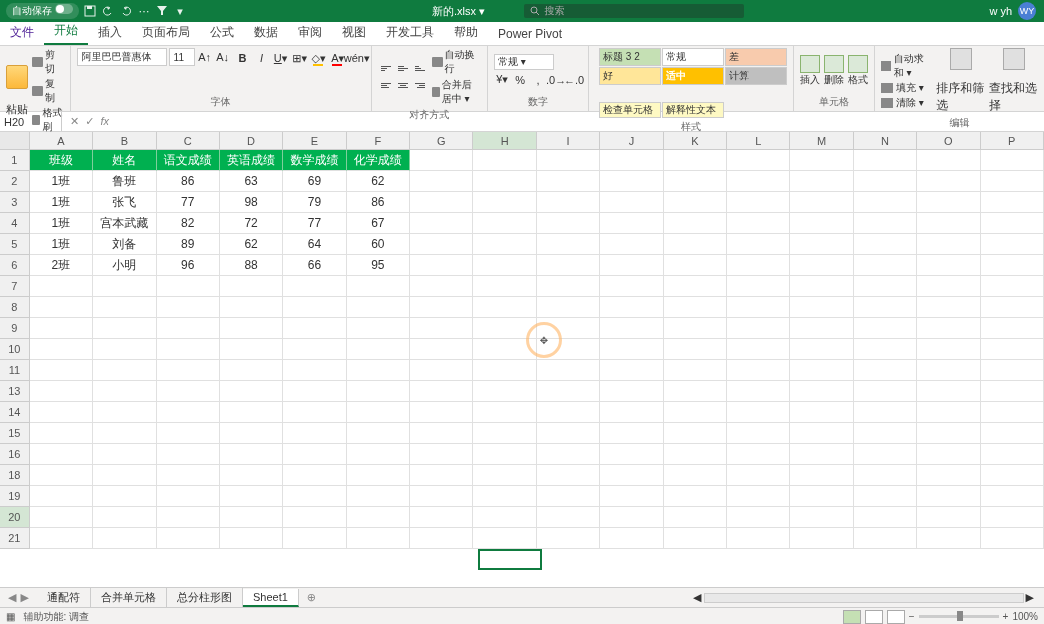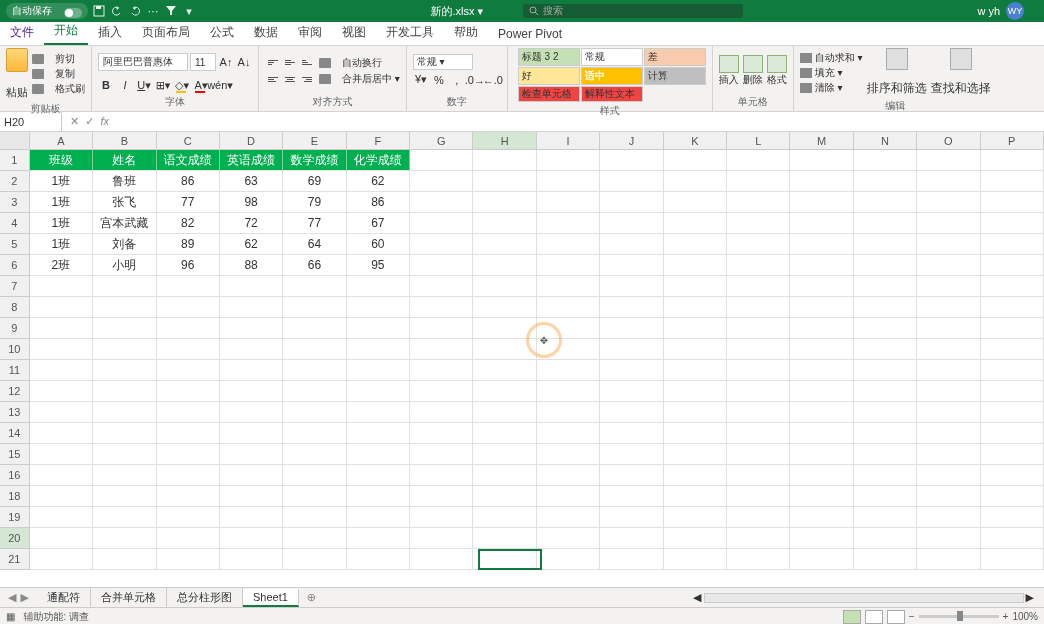--- a/index.html
+++ b/index.html
@@ -1,39 +1,39 @@
 <!DOCTYPE html>
 <html><head>
 <meta charset="utf-8">
 <style>
 *{margin:0;padding:0;box-sizing:border-box;font-family:"Microsoft YaHei",sans-serif;}
 body{background:#fff;font-size:11px;color:#333;overflow:hidden;width:1044px;height:624px;position:relative;}
 .titlebar{height:22px;background:#0f7b3f;display:flex;align-items:center;color:#fff;font-size:11px;}
 .tb-left{display:flex;align-items:center;gap:4px;padding-left:6px;}
-.tb-save{background:rgba(255,255,255,.15);border-radius:8px;padding:1px 6px;display:flex;align-items:flex-end;gap:12px;font-size:10px;}
+.tb-save{background:rgba(255,255,255,.15);border-radius:8px;padding:1px 6px;display:flex;align-items:flex-start;gap:3px;font-size:10px;}
 .toggle{width:18px;height:10px;background:rgba(255,255,255,.3);border-radius:5px;position:relative;}
 .toggle:after{content:"";position:absolute;width:8px;height:8px;background:#fff;border-radius:50%;top:1px;left:1px;}
 .tb-icon{width:14px;height:14px;display:flex;align-items:center;justify-content:center;opacity:.9;}
 .tb-center{flex:1;display:flex;align-items:center;justify-content:center;gap:40px;}
 .tb-filename{font-size:11px;}
 .tb-search{background:#165c35;width:220px;height:14px;border-radius:2px;display:flex;align-items:center;padding:0 6px;gap:4px;font-size:10px;color:#aaa;}
-.tb-right{display:flex;align-items:center;gap:6px;padding-right:20px;}
+.tb-right{display:flex;align-items:center;gap:6px;padding-right:8px;}
 .avatar{width:18px;height:18px;border-radius:50%;background:#4a7fd4;display:flex;align-items:center;justify-content:center;font-size:9px;}
 .tabs{height:24px;background:#fff;display:flex;align-items:flex-end;border-bottom:1px solid #d4d4d4;}
 .tab{padding:4px 10px;font-size:12px;color:#444;cursor:pointer;}
 .tab.file{color:#4c1d95;}
 .tab.active{color:#0f7b3f;border-bottom:2px solid #0f7b3f;font-weight:500;}
 .ribbon{height:66px;background:#f3f2f1;display:flex;border-bottom:1px solid #d4d4d4;}
 .rgroup{border-right:1px solid #d4d4d4;padding:2px 6px;display:flex;flex-direction:column;justify-content:space-between;}
 .rlabel{font-size:10px;color:#666;text-align:center;padding-top:2px;}
 .rcontent{flex:1;display:flex;align-items:center;gap:4px;}
 .paste-btn{display:flex;flex-direction:column;align-items:center;gap:13px;font-size:11px;}
 .paste-ico{width:22px;height:24px;background:linear-gradient(#ffd87a,#fcb83a);border:1px solid #d9a03a;border-radius:2px;}
 .small-btns{display:flex;flex-direction:column;gap:1px;font-size:10px;}
-.sbtn{display:flex;align-items:center;gap:11px;}
+.sbtn{display:flex;align-items:center;gap:2px;}
 .sico{width:12px;height:10px;background:#888;border-radius:1px;}
 .font-sel{display:flex;align-items:center;gap:2px;}
 .font-box{border:1px solid #ccc;background:#fff;height:18px;font-size:10px;padding:0 4px;display:flex;align-items:center;}
 .font-row{display:flex;gap:3px;align-items:center;margin-top:2px;}
 .fbtn{width:16px;height:16px;display:flex;align-items:center;justify-content:center;font-size:11px;}
 .alg-grid{display:grid;grid-template-columns:repeat(3,16px);grid-template-rows:repeat(2,16px);gap:1px;}
 .alg-btn{width:16px;height:16px;display:flex;flex-direction:column;justify-content:center;gap:1px;padding:3px;}
 .alg-btn span{height:1px;background:#555;}
 .num-col{display:flex;flex-direction:column;gap:2px;}
 .num-sel{border:1px solid #ccc;background:#fff;width:60px;height:16px;font-size:10px;padding:0 3px;}
@@ -42,21 +42,21 @@
 .sty-btn{display:flex;flex-direction:column;align-items:center;font-size:10px;gap:1px;}
 .sty-ico{width:24px;height:20px;background:#e0e0e0;border:1px solid #aaa;}
 .style-gal{display:grid;grid-template-columns:repeat(3,62px);grid-template-rows:repeat(2,18px);gap:1px;margin-left:4px;}
 .gal-cell{border:1px solid #ccc;font-size:10px;display:flex;align-items:center;padding:0 3px;}
 .g1{background:#c5e0b4;}
 .g2{background:#fff;}
 .g3{background:#f8cbad;}
 .g4{background:#ffe699;}
 .g5{background:#ffc000;color:#fff;font-weight:bold;}
 .g6{background:#bfbfbf;}
-.g7{background:#ef4444;}
+.g7{background:#fef9c3;margin-top:16px;}
 .cell-btns{display:flex;gap:4px;}
 .cl-btn{display:flex;flex-direction:column;align-items:center;font-size:10px;}
 .cl-ico{width:20px;height:18px;background:#dbe9d8;border:1px solid #8ab46f;}
 .edit-col{display:flex;flex-direction:column;gap:1px;font-size:10px;}
 .edit-item{display:flex;align-items:center;gap:3px;}
 .ei-ico{width:12px;height:10px;background:#888;}
 .big-btn{display:flex;flex-direction:column;align-items:center;font-size:12px;gap:10px;}
 .big-ico{width:22px;height:22px;background:#e0e0e0;border:1px solid #aaa;}
 .namebar{height:20px;display:flex;align-items:center;border-bottom:1px solid #d4d4d4;background:#fff;}
 .namebox{width:62px;border-right:1px solid #ccc;padding:0 4px;font-size:11px;display:flex;align-items:center;height:100%;}
@@ -176,21 +176,21 @@
         <div class="sbtn">
             <span class="sico"></span>
             <span>格式刷</span>
           </div>
       </div>
     </div>
     <div class="rlabel">剪贴板</div>
   </div>
 
   <div class="rgroup">
-    <div class="rcontent" style="flex-direction:column;align-items:flex-start;justify-content:flex-end;">
+    <div class="rcontent" style="flex-direction:row;align-items:flex-start;justify-content:flex-end;">
       <div class="font-sel">
         <div class="font-box" style="width:90px;">阿里巴巴普惠体</div>
         <div class="font-box" style="width:26px;">11</div>
         <span class="fbtn">A↑</span>
         <span class="fbtn">A↓</span>
       </div>
       <div class="font-row">
         <span class="fbtn">
             <b>B</b>
           </span>
@@ -570,39 +570,20 @@
         <div class="cell"></div>
         <div class="cell"></div>
         <div class="cell"></div>
         <div class="cell"></div>
         <div class="cell"></div>
         <div class="cell"></div>
         <div class="cell"></div>
         <div class="cell"></div>
       </div>
       <div class="row">
-        <div class="rh">12</div>
-        <div class="cell"></div>
-        <div class="cell"></div>
-        <div class="cell"></div>
-        <div class="cell"></div>
-        <div class="cell"></div>
-        <div class="cell"></div>
-        <div class="cell"></div>
-        <div class="cell"></div>
-        <div class="cell"></div>
-        <div class="cell"></div>
-        <div class="cell"></div>
-        <div class="cell"></div>
-        <div class="cell"></div>
-        <div class="cell"></div>
-        <div class="cell"></div>
-        <div class="cell"></div>
-      </div>
-      <div class="row">
         <div class="rh">13</div>
         <div class="cell"></div>
         <div class="cell"></div>
         <div class="cell"></div>
         <div class="cell"></div>
         <div class="cell"></div>
         <div class="cell"></div>
         <div class="cell"></div>
         <div class="cell"></div>
         <div class="cell"></div>

